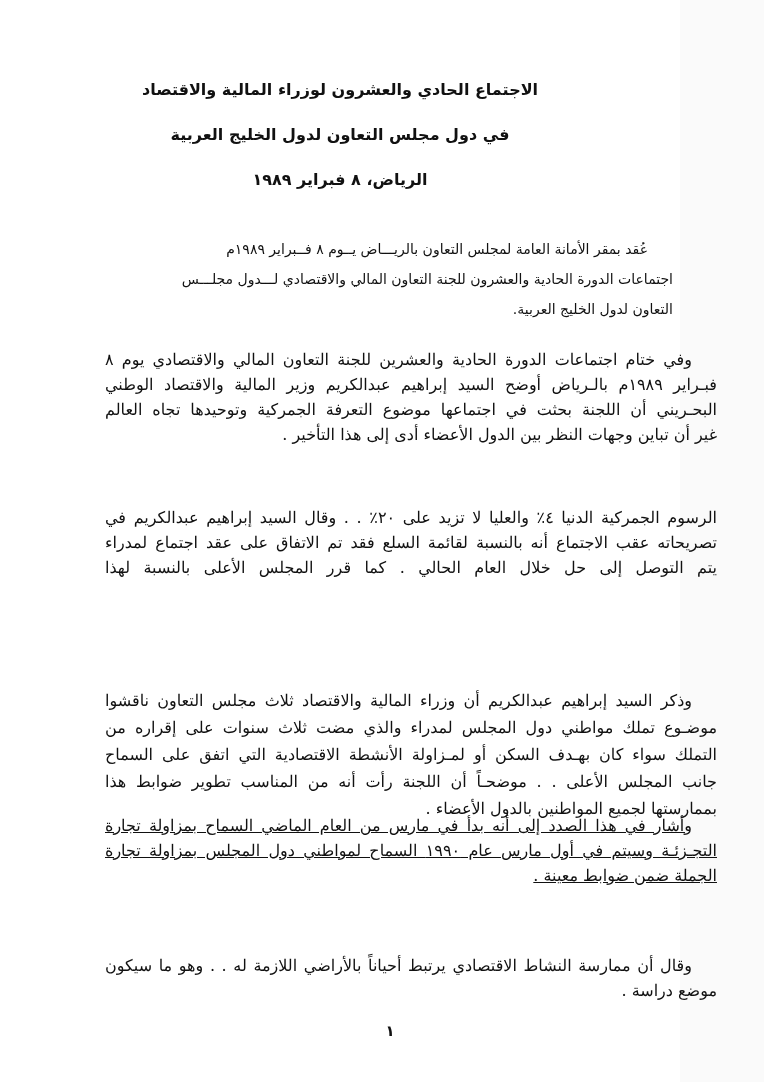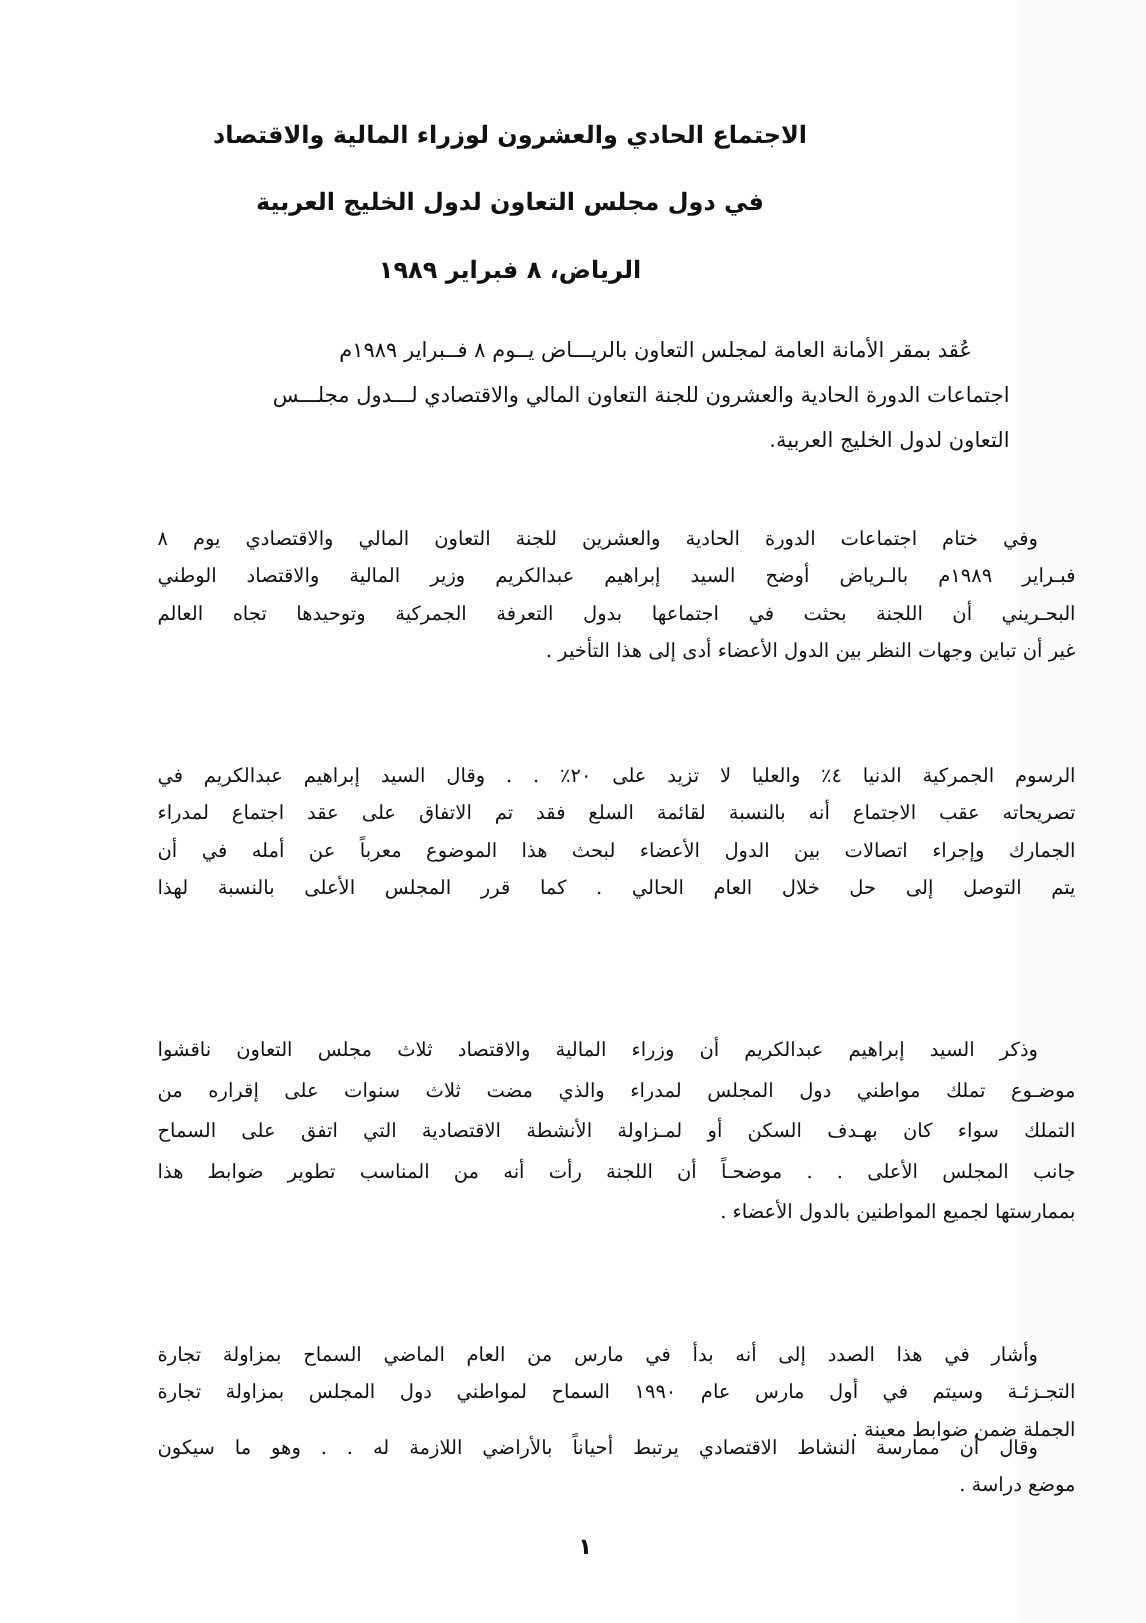--- a/index.html
+++ b/index.html
@@ -20,36 +20,36 @@
     .title {
       position: absolute; left: 0; width: 764px; text-align: center;
       font-family: "DejaVu Sans", sans-serif; font-weight: bold;
       font-size: 16px; direction: rtl;
       left: 0;
     }
     .t1 { top: 80px; width: 764px; margin-left: -42px; }
     .t2 { top: 125px; width: 764px; margin-left: -42px; }
     .t3 { top: 170px; width: 764px; margin-left: -42px; }
     .intro {
-      position: absolute; top: 219px; left: 123px; width: 550px;
+      position: absolute; top: 234px; left: 123px; width: 550px;
       font-family: "DejaVu Sans", sans-serif; font-size: 14px;
       line-height: 30px; text-align: justify; text-align-last: right;
     }
     .intro .line { display: block; }
     .para {
       position: absolute; left: 105px; width: 612px;
-      font-family: "DejaVu Serif", serif; font-size: 13px;
+      font-family: "DejaVu Serif", serif; font-size: 16px;
       line-height: 25px; text-align: justify;
     }
     .para .line { display: block; text-align: justify; text-align-last: justify; white-space: nowrap; }
     .para .line.last { text-align-last: right; }
     .p1 { top: 347px; }
     .p2 { top: 505px; }
     .p3 { top: 687px; line-height: 27px; }
-    .p4 { top: 891px; }
+    .p4 { top: 813px; text-decoration: underline; }
     .p5 { top: 953px; }
     .page-number {
       position: absolute; top: 1022px; left: 380px; width: 20px; text-align: center;
       font-family: "DejaVu Sans", sans-serif; font-weight: bold; font-size: 15px;
     }
   </style>
 </head>
 <body>
 
 <div class="side-strip"></div>
@@ -61,28 +61,27 @@
 
   <div class="intro">
     <span class="line" style="text-indent:25px">عُقد بمقر الأمانة العامة لمجلس التعاون بالريـــاض يــوم ٨ فــبراير ١٩٨٩م</span>
     <span class="line">اجتماعات الدورة الحادية والعشرون للجنة التعاون المالي والاقتصادي لـــدول مجلـــس</span>
     <span class="line">التعاون لدول الخليج العربية.</span>
   </div>
 
   <div class="para p1">
     <span class="line" style="padding-right:25px">وفي ختام اجتماعات الدورة الحادية والعشرين للجنة التعاون المالي والاقتصادي يوم ٨</span>
     <span class="line">فبـراير ١٩٨٩م بالـرياض أوضح السيد إبراهيم عبدالكريم وزير المالية والاقتصاد الوطني</span>
-    <span class="line">البحـريني أن اللجنة بحثت في اجتماعها بدول التعرفة الجمركية وتوحيدها تجاه العالم</span>
+    <span class="line">البحـريني أن اللجنة بحثت في اجتماعها موضوع التعرفة الجمركية وتوحيدها تجاه العالم</span>
     <span class="line last">غير أن تباين وجهات النظر بين الدول الأعضاء أدى إلى هذا التأخير .</span>
   </div>
 
   <div class="para p2">
     <span class="line">الرسوم الجمركية الدنيا ٤٪ والعليا لا تزيد على ٢٠٪ . . وقال السيد إبراهيم عبدالكريم في</span>
     <span class="line">تصريحاته عقب الاجتماع أنه بالنسبة لقائمة السلع فقد تم الاتفاق على عقد اجتماع لمدراء</span>
-    <span class="line">الجمارك وإجراء اتصالات بين الدول الأعضاء لبحث هذا الموضوع معرباً عن أمله في أن</span>
     <span class="line">يتم التوصل إلى حل خلال العام الحالي . كما قرر المجلس الأعلى بالنسبة لهذا</span>
   </div>
 
   <div class="para p3">
     <span class="line" style="padding-right:25px">وذكر السيد إبراهيم عبدالكريم أن وزراء المالية والاقتصاد ثلاث مجلس التعاون ناقشوا</span>
     <span class="line">موضـوع تملك مواطني دول المجلس لمدراء والذي مضت ثلاث سنوات على إقراره من</span>
     <span class="line">التملك سواء كان بهـدف السكن أو لمـزاولة الأنشطة الاقتصادية التي اتفق على السماح</span>
     <span class="line">جانب المجلس الأعلى . . موضحـاً أن اللجنة رأت أنه من المناسب تطوير ضوابط هذا</span>
     <span class="line last">بممارستها لجميع المواطنين بالدول الأعضاء .</span>
   </div>

